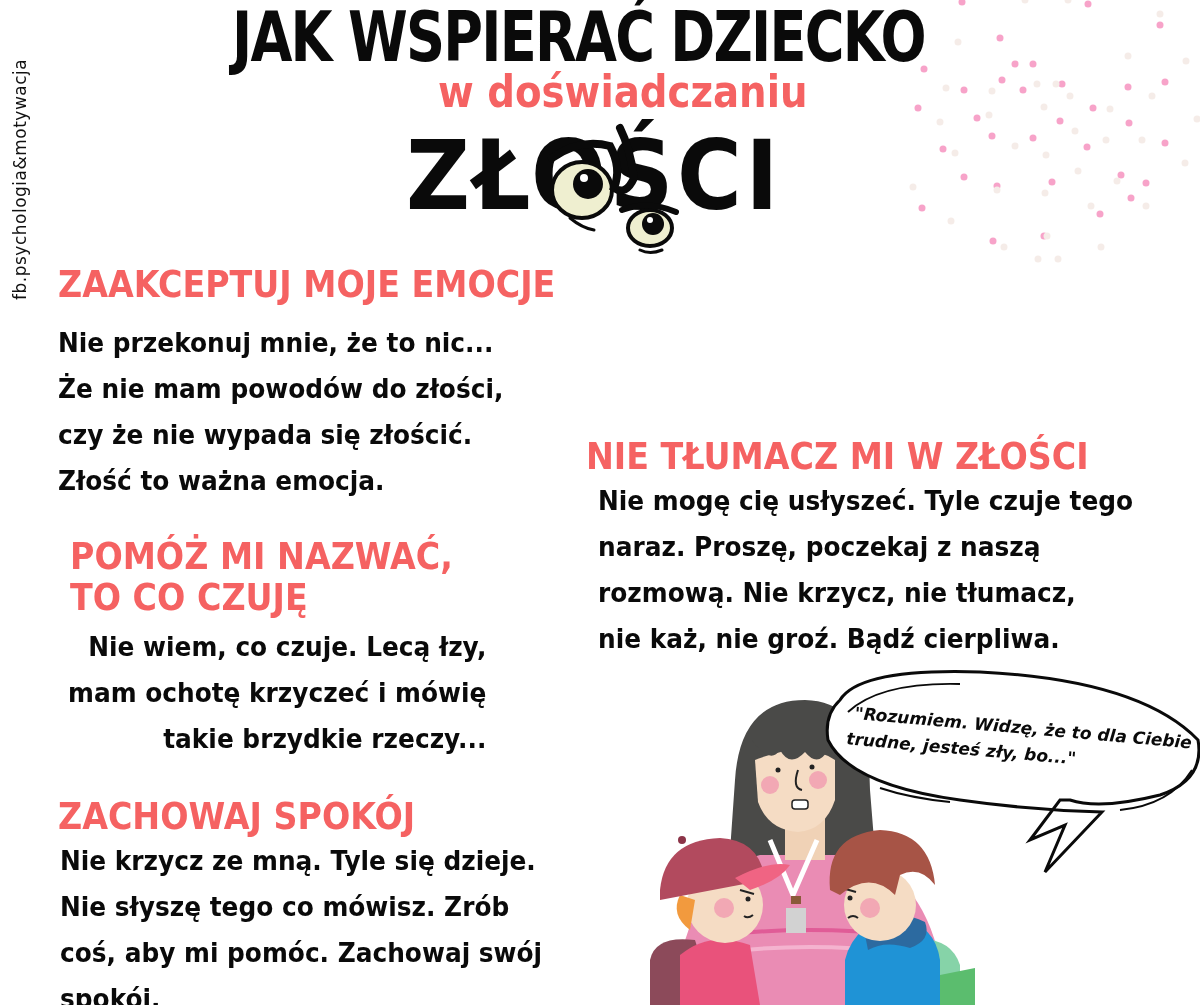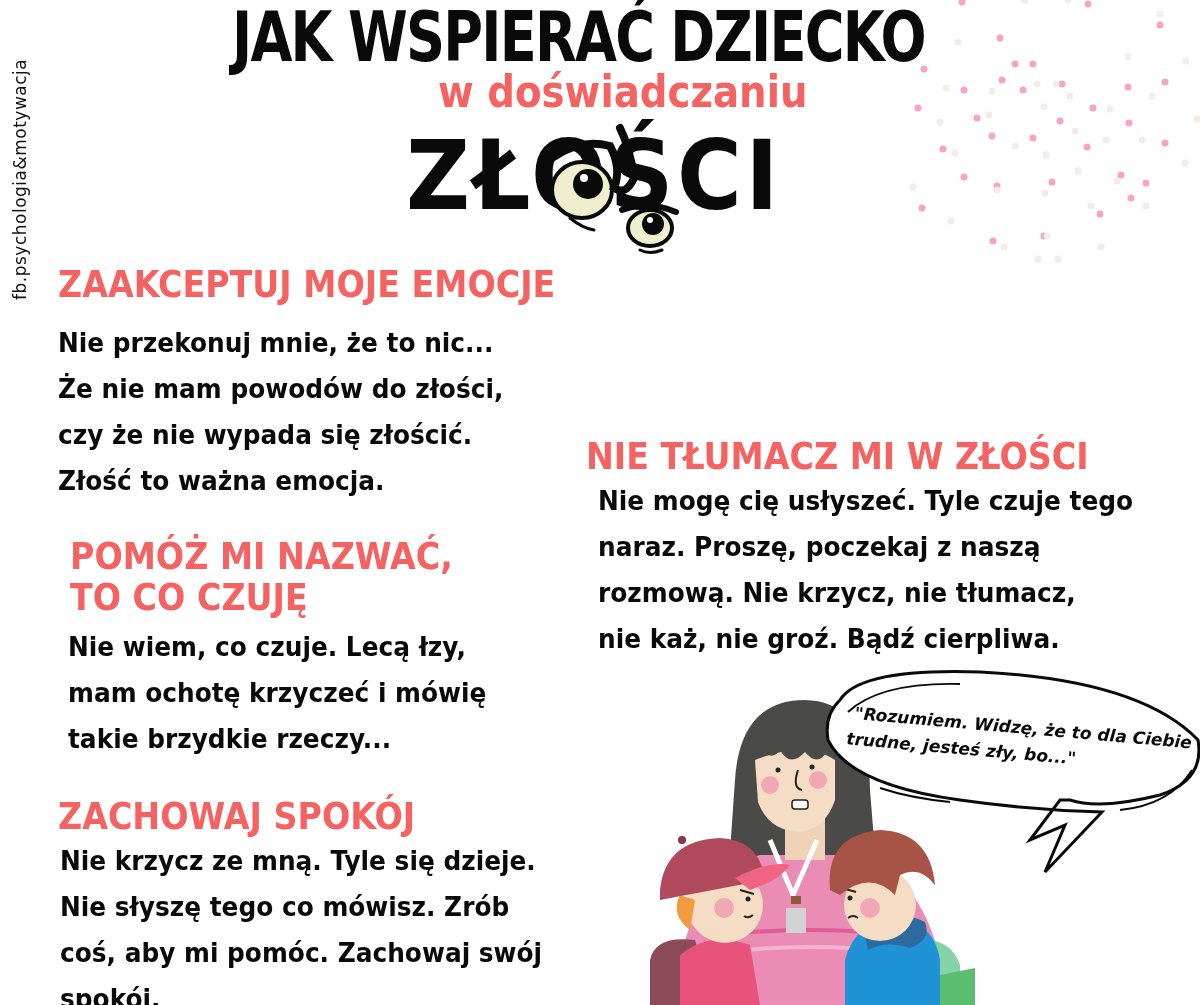--- a/index.html
+++ b/index.html
@@ -156,21 +156,21 @@
   <div class="body-text">Nie przekonuj mnie, że to nic...</div>
   <div class="body-text">Że nie mam powodów do złości,</div>
   <div class="body-text">czy że nie wypada się złościć.</div>
   <div class="body-text">Złość to ważna emocja.</div>
 </div>
 
 <div class="abs" style="left:70px; top:536px;">
   <div class="heading">POMÓŻ MI NAZWAĆ,</div>
   <div class="heading">TO CO CZUJĘ</div>
 </div>
-<div class="abs" style="left:68px; top:624px;">
+<div class="abs" style="left:68px; top:624px;text-align:right;">
   <div class="body-text">Nie wiem, co czuje. Lecą łzy,</div>
   <div class="body-text">mam ochotę krzyczeć i mówię</div>
   <div class="body-text">takie brzydkie rzeczy...</div>
 </div>
 
 <div class="abs heading" style="left:58px; top:796px;">ZACHOWAJ SPOKÓJ</div>
 <div class="abs" style="left:60px; top:838px;">
   <div class="body-text">Nie krzycz ze mną. Tyle się dzieje.</div>
   <div class="body-text">Nie słyszę tego co mówisz. Zrób</div>
   <div class="body-text">coś, aby mi pomóc. Zachowaj swój</div>

